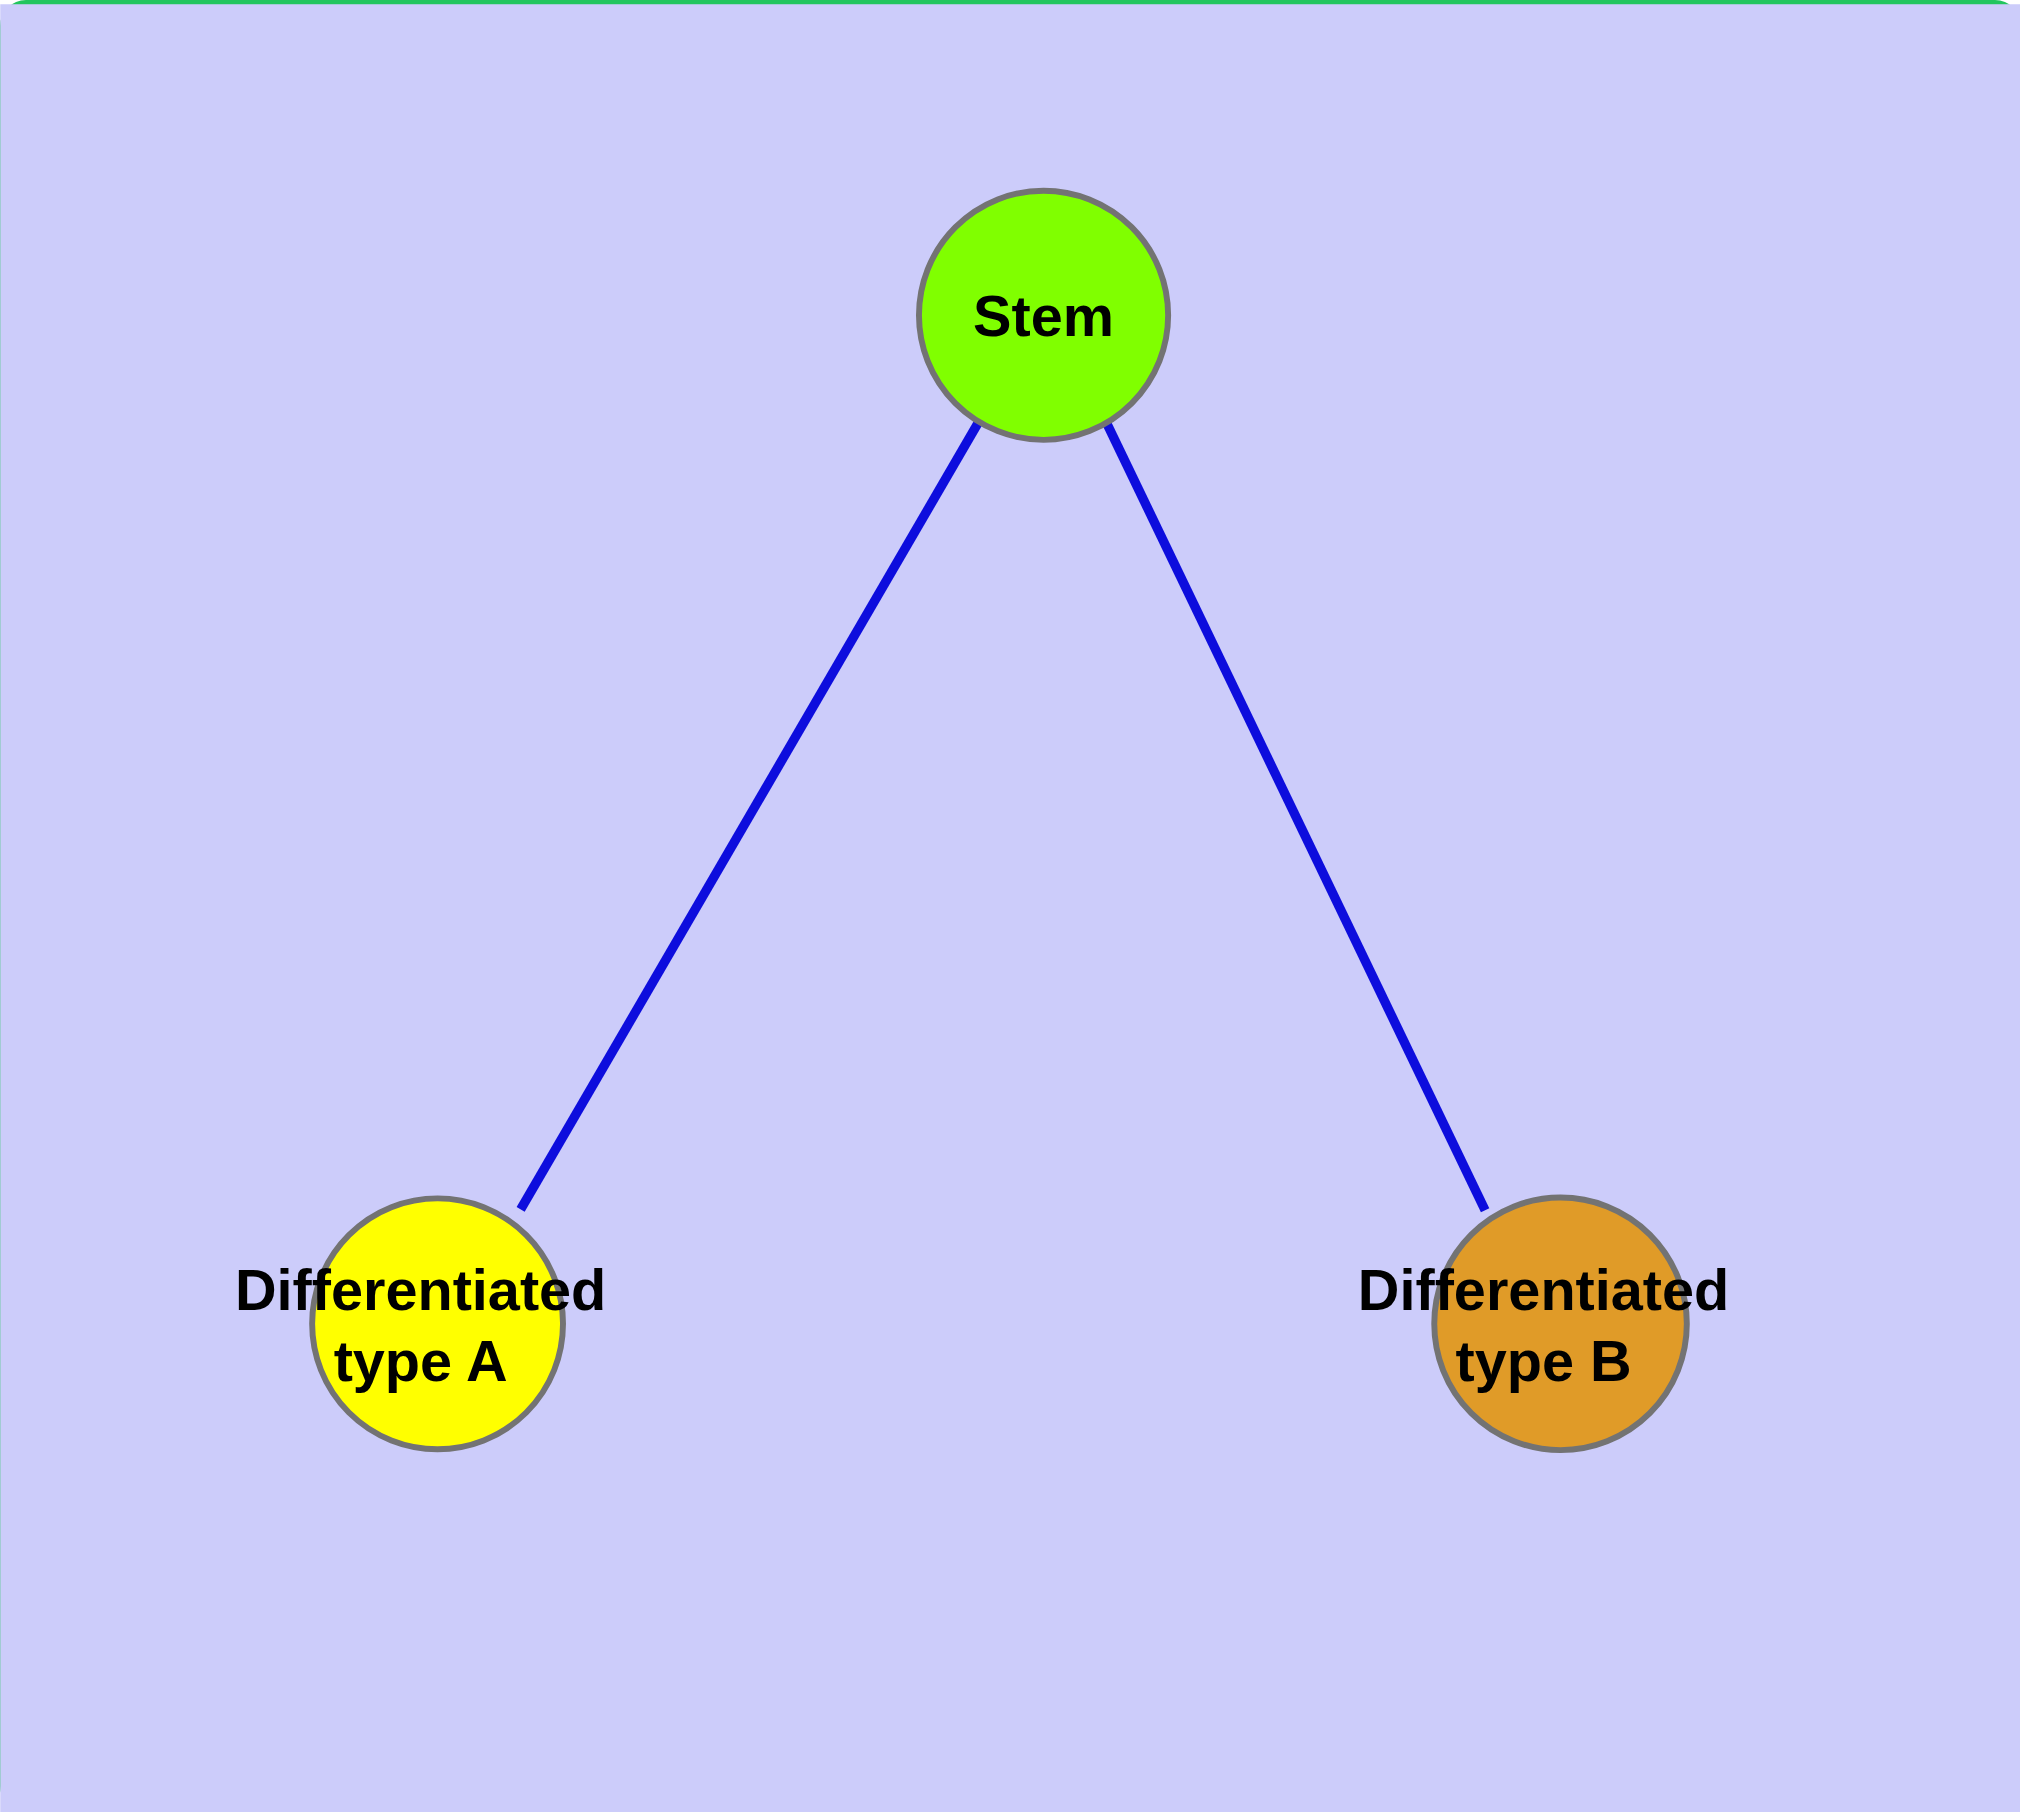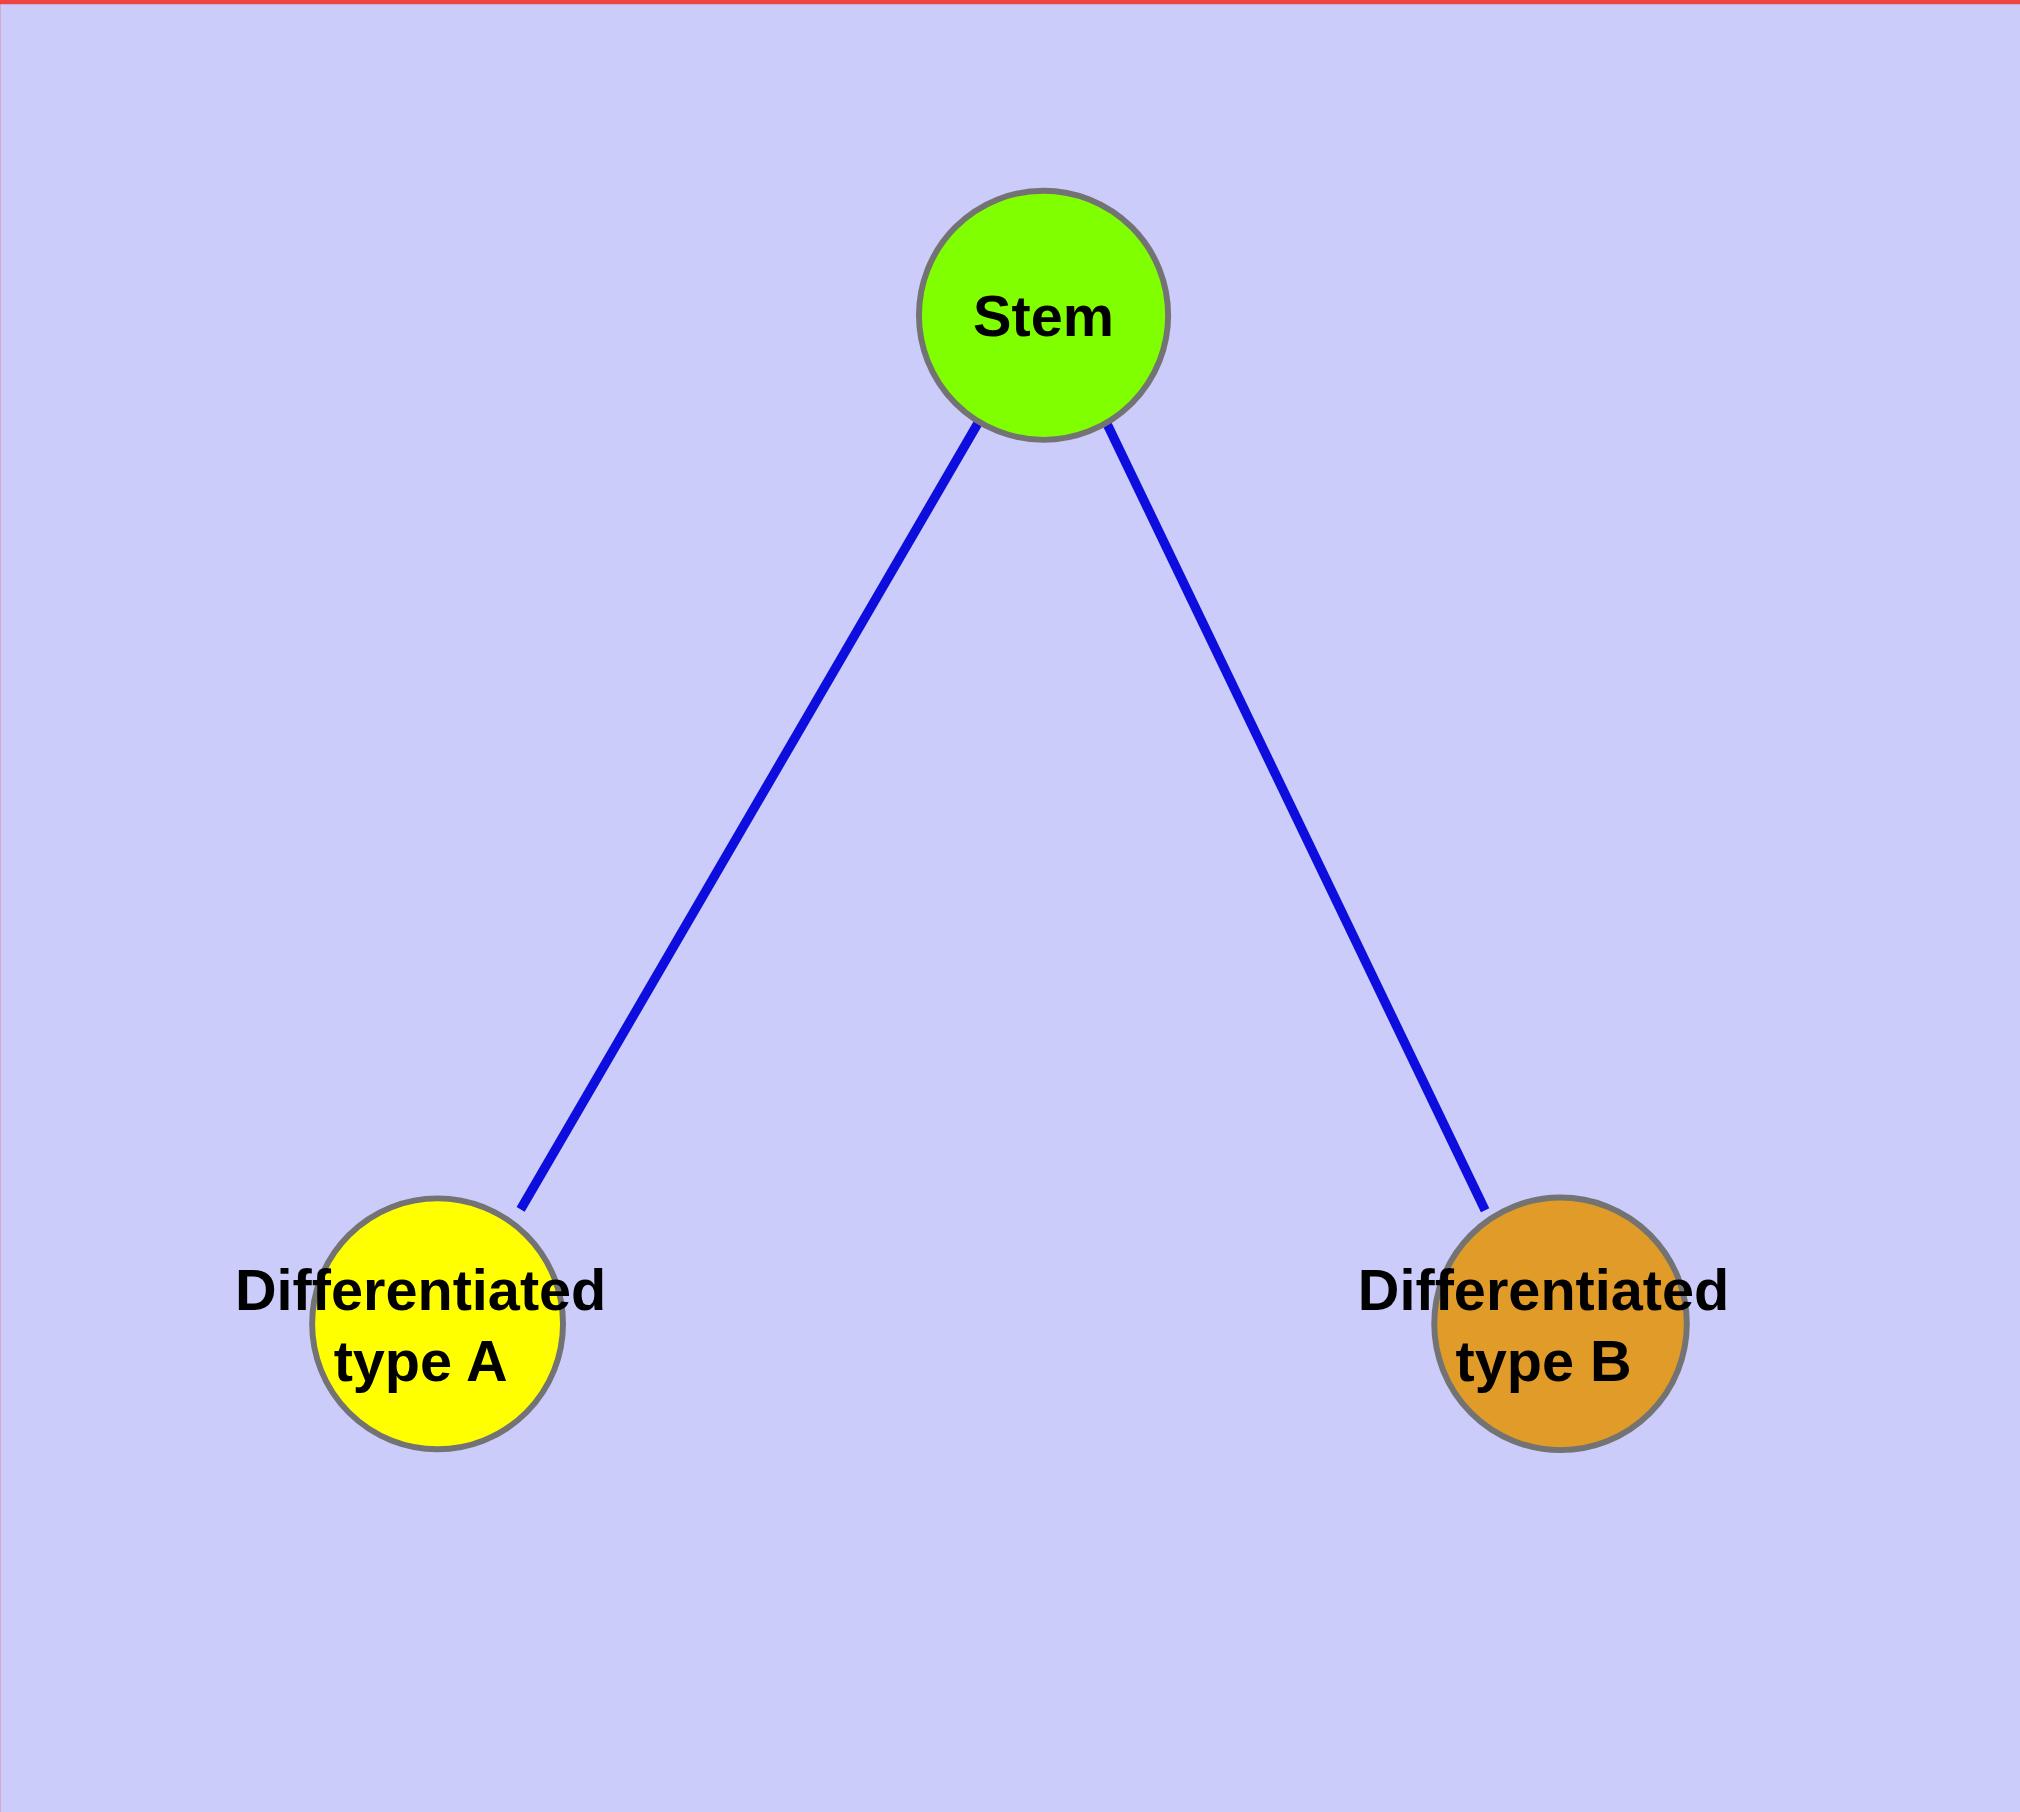--- a/index.html
+++ b/index.html
@@ -33,21 +33,21 @@
     font-weight: bold;
     fill: #000000;
     text-anchor: middle;
     paint-order: normal;
     white-space: pre;
   }
 </style>
 </head>
 <body>
 
-<div id="canvas" style="background: #ef4444;">
+<div id="canvas" style="background: #22c55e; border-radius: 26px;">
   <svg id="graph-svg" viewBox="0 0 2384 2138" xmlns="http://www.w3.org/2000/svg">
 
     <rect id="bg-rect" x="0" y="5" width="2384" height="2133" fill="#ccccfa"></rect>
 
     <g id="edge-layer">
       <line id="edge-0" x1="1155" y1="497" x2="614" y2="1427" stroke="#0d0ddd" stroke-width="11" stroke-linecap="butt"></line>
       <line id="edge-1" x1="1303" y1="494" x2="1752" y2="1428" stroke="#0d0ddd" stroke-width="11" stroke-linecap="butt"></line>
     </g>
 
     <g id="node-layer">

